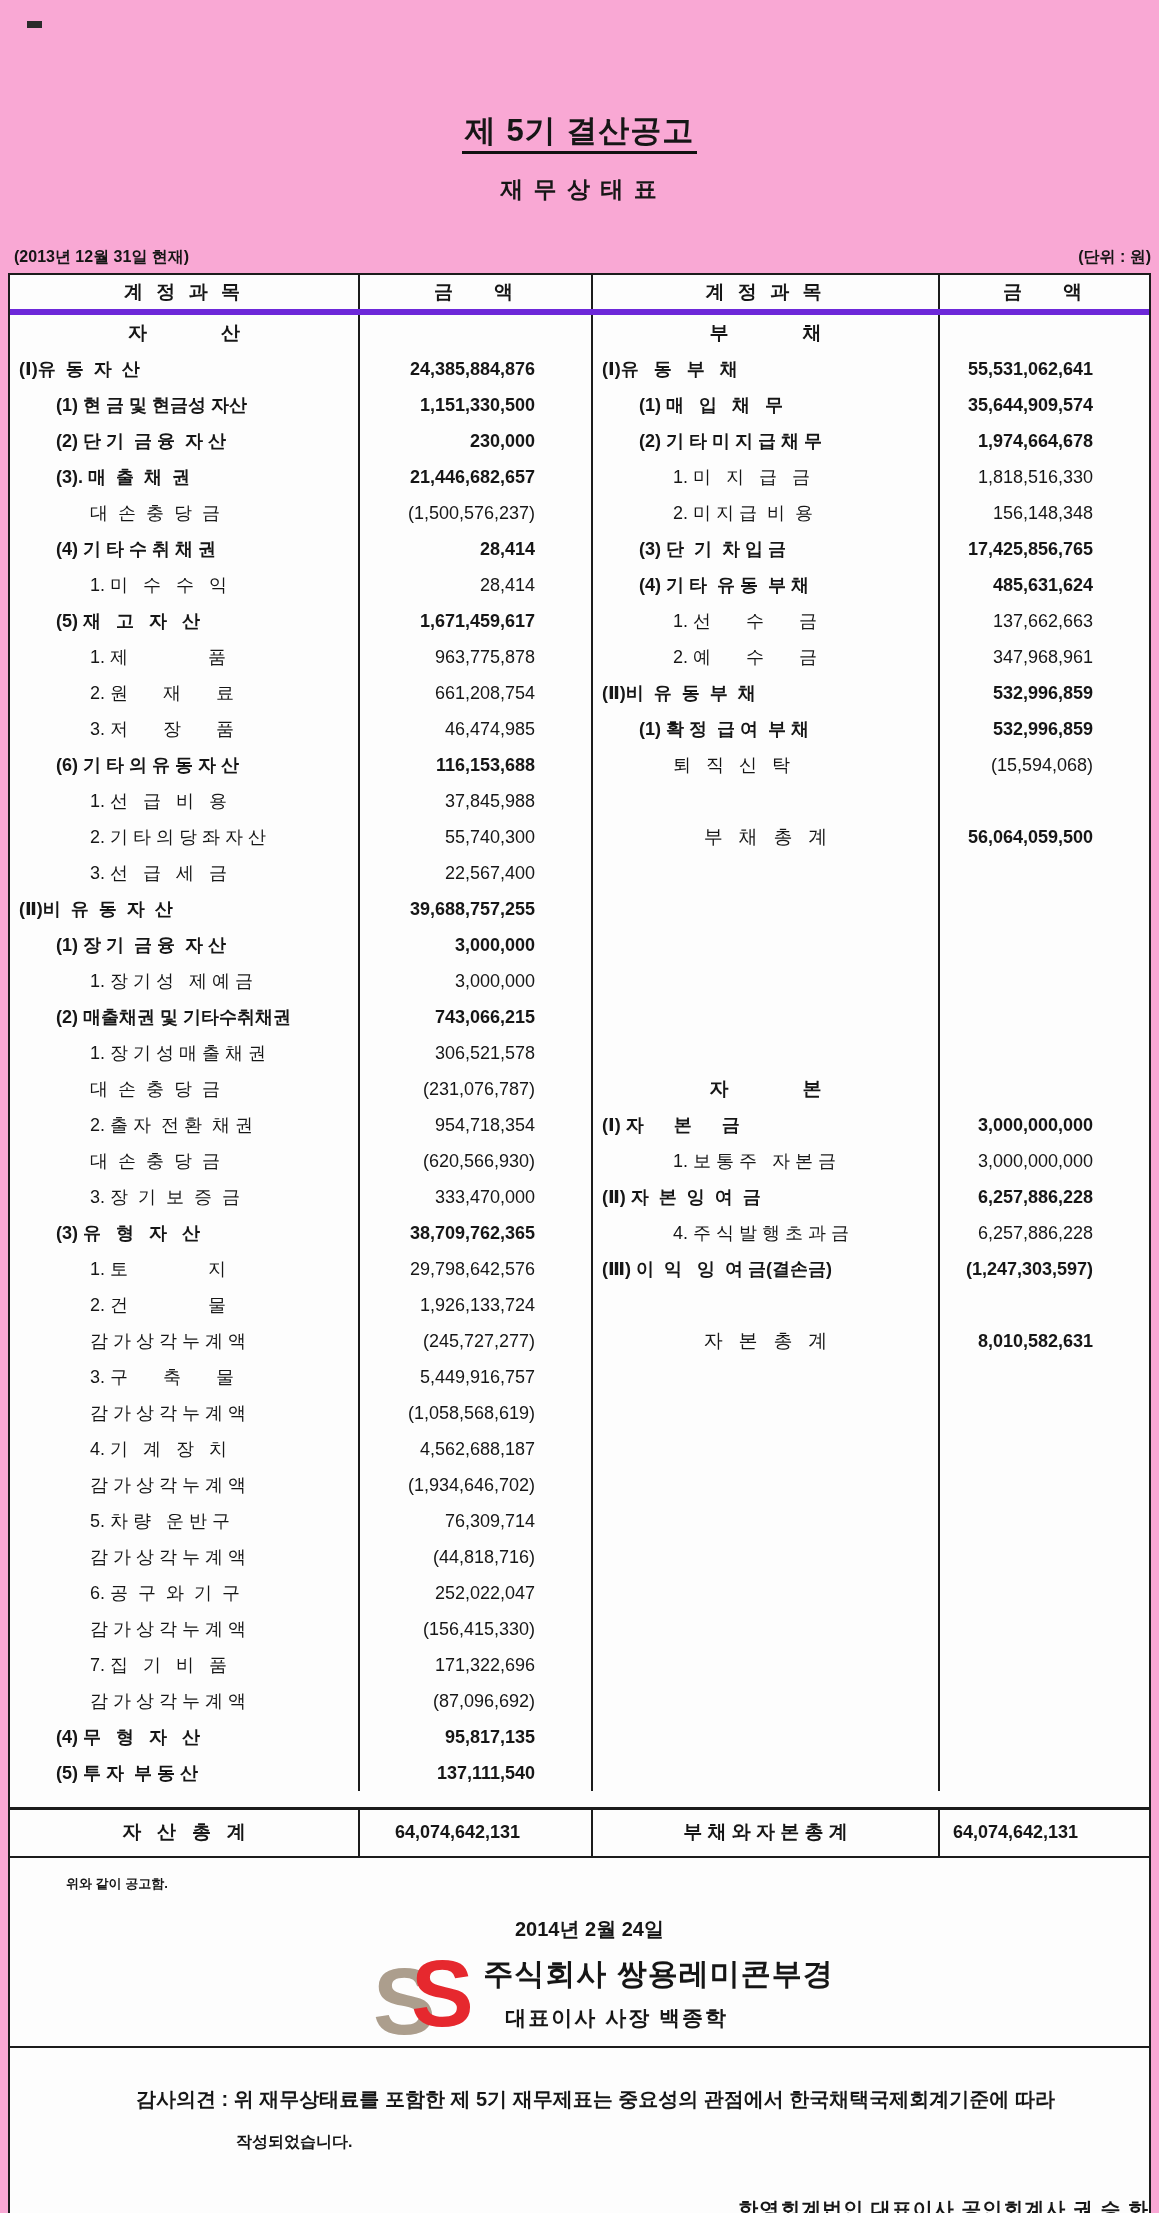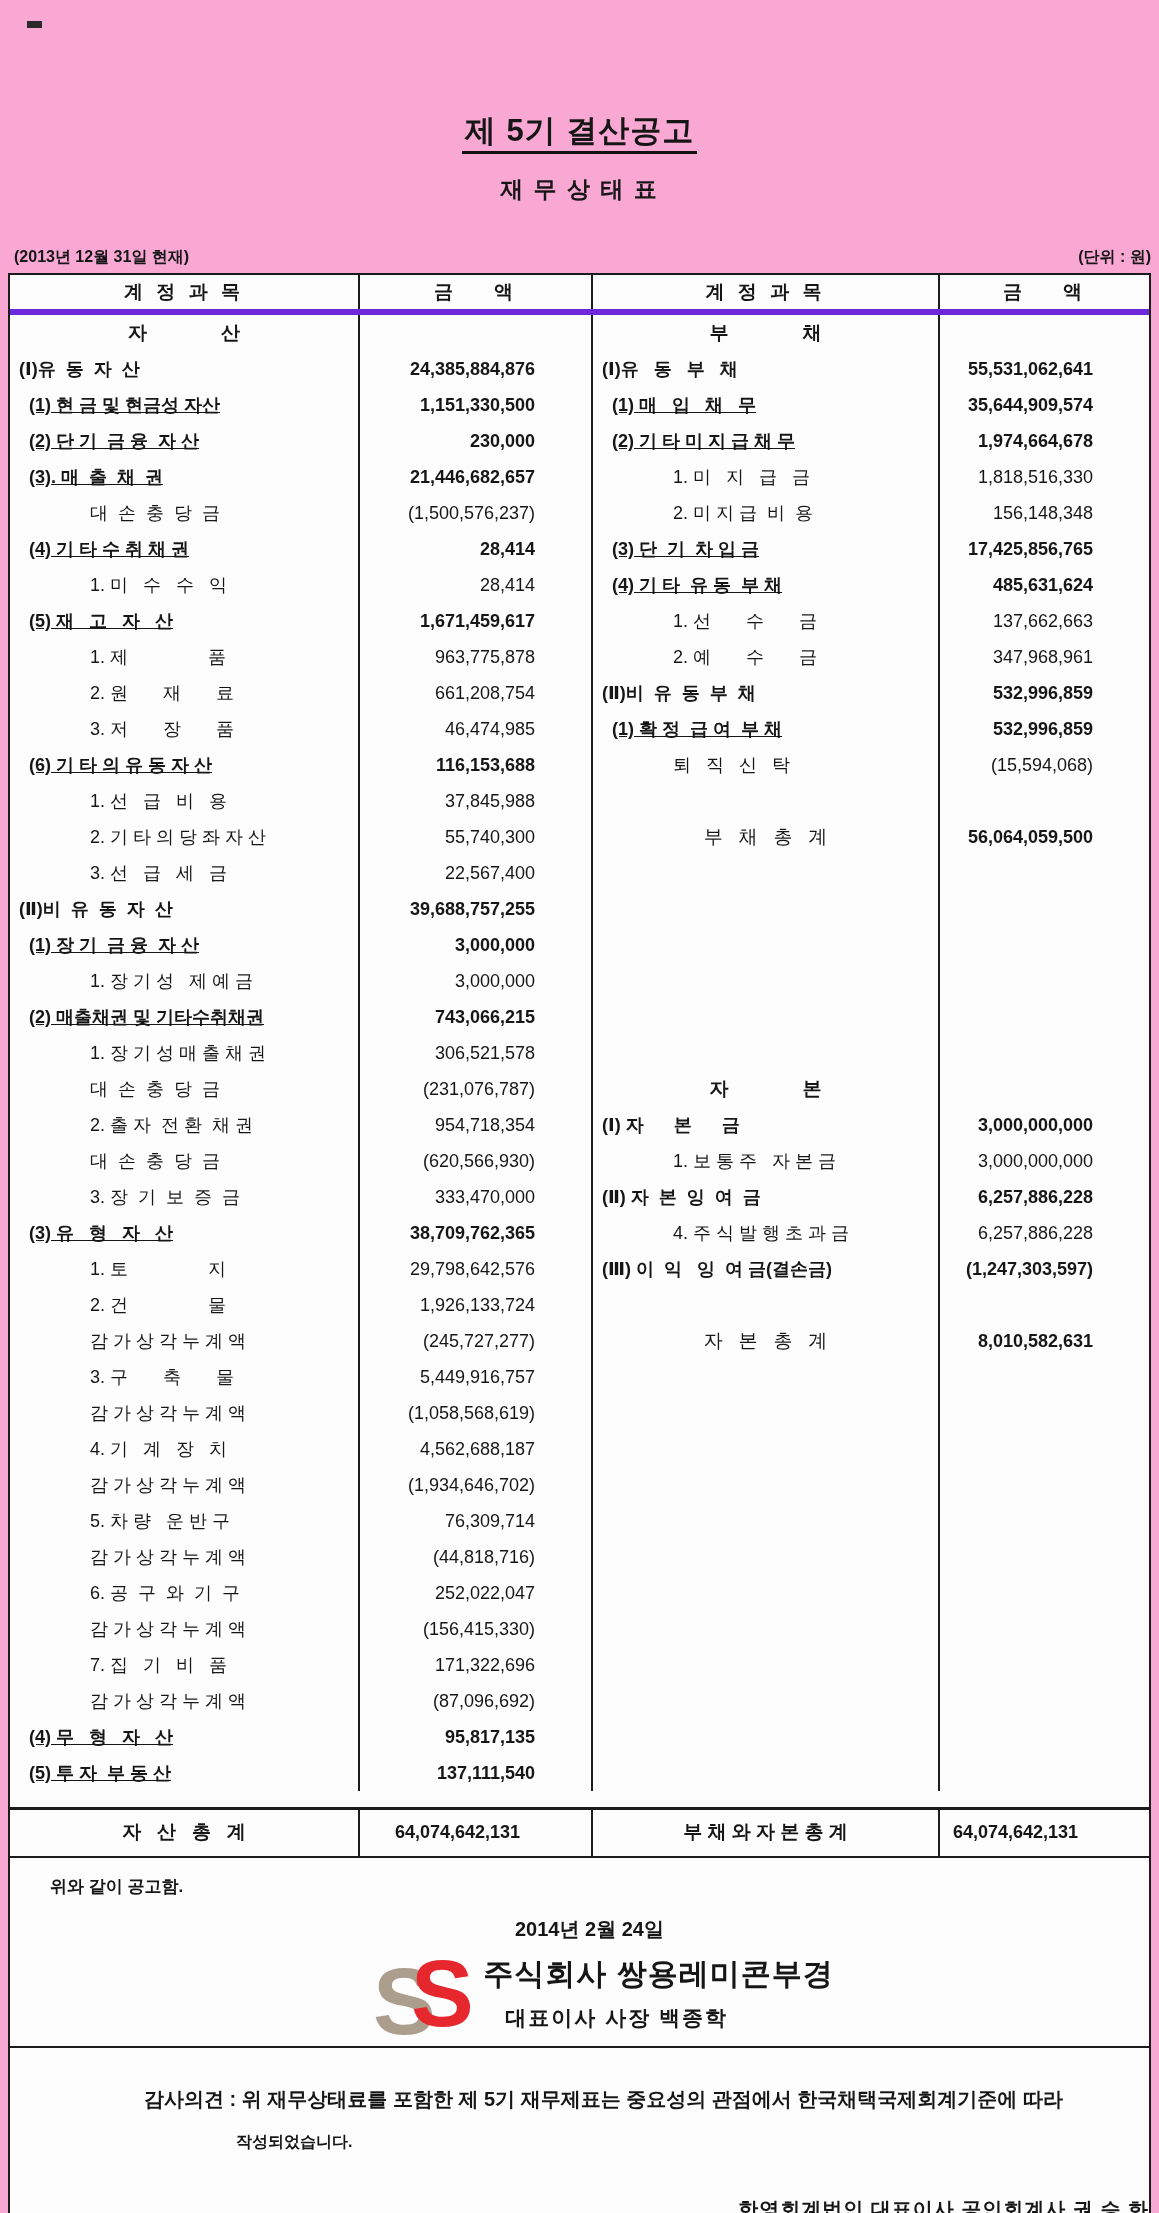--- a/index.html
+++ b/index.html
@@ -31,47 +31,47 @@
   .thead { display:grid; grid-template-columns:350px 233px 347px auto; height:34px; border-bottom:6px solid #6d28d9; }
   .thead .hc { display:flex; align-items:center; justify-content:center;
                font-size:19px; font-weight:bold; letter-spacing:4px; white-space:pre; }
   .c1,.c2,.c3 { border-right:2px solid #1c1c1c; }
 
   .tbody { padding-bottom:16px; }
   .grid-row { display:grid; grid-template-columns:350px 233px 347px auto; height:36px; }
   .grid-row > div { line-height:36px; font-size:18px; white-space:pre; overflow:hidden; }
   .lab.t-sec { text-align:center; font-weight:bold; font-size:19px; }
   .lab.t-m0  { padding-left:9px;  font-weight:bold; }
-  .lab.t-m1  { padding-left:19px; font-weight:bold;text-decoration:underline; }
+  .lab.t-m1  { padding-left:46px; font-weight:bold; }
   .lab.t-s   { padding-left:80px; font-weight:normal; }
   .lab.t-st  { text-align:center; font-weight:normal; font-size:19px; }
   .val { text-align:right; padding-right:56px; }
   .val.t-m0, .val.t-m1, .val.t-st { font-weight:bold; }
 
   .total-row { display:grid; grid-template-columns:350px 233px 347px auto; height:46px; border-top:3px solid #1c1c1c; }
   .total-row > div { line-height:44px; white-space:pre; overflow:hidden; }
   .total-row .lab { text-align:center; font-weight:bold; font-size:19px; }
   .total-row .val { text-align:right; padding-right:71px; font-weight:bold; font-size:18px; }
 
   
   .notice-box { position:relative; margin:0 8px; height:188px;
                 border:2px solid #1c1c1c; border-top:none; background:#fdfdfd; }
-  .notice-text { position:absolute; left:40px; top:17px; font-size:17px; font-weight:bold; }
+  .notice-text { position:absolute; left:56px; top:17px; font-size:13px; font-weight:bold; }
   .announce-date { position:absolute; left:0; top:58px; width:100%; text-align:center;
                    font-size:20px; font-weight:bold; padding-left:20px; box-sizing:border-box; }
   .company-row { position:absolute; left:0; top:96px; width:100%;
                  display:flex; justify-content:center; align-items:flex-start;
                  gap:12px; padding-left:46px; box-sizing:border-box; }
   .logo { flex:0 0 auto; margin-top:-4px; }
   .company-name { font-size:30px; font-weight:bold; letter-spacing:1px; }
   .ceo-line { font-size:21px; font-weight:bold; margin-top:9px; padding-left:22px; letter-spacing:2px; }
 
   .audit-box { position:relative; margin:0 8px; height:168px;
                border:2px solid #1c1c1c; border-top:none; background:#fdfdfd; }
-  .audit-l1 { position:absolute; left:126px; top:38px; font-size:20px; font-weight:bold;margin-left:8px; }
+  .audit-l1 { position:absolute; left:126px; top:38px; font-size:20px; font-weight:bold; }
   .audit-l2 { position:absolute; left:226px; top:84px; font-size:16px; font-weight:bold; }
   .audit-l3 { position:absolute; left:0; top:127px; width:100%; text-align:right;
               padding-left:118px; box-sizing:border-box; font-size:20px; font-weight:bold; letter-spacing:1px;margin-top:21px; }
 </style>
 </head>
 <body>
 
 <div class="page">
 
   <div class="scan-noise"></div>

